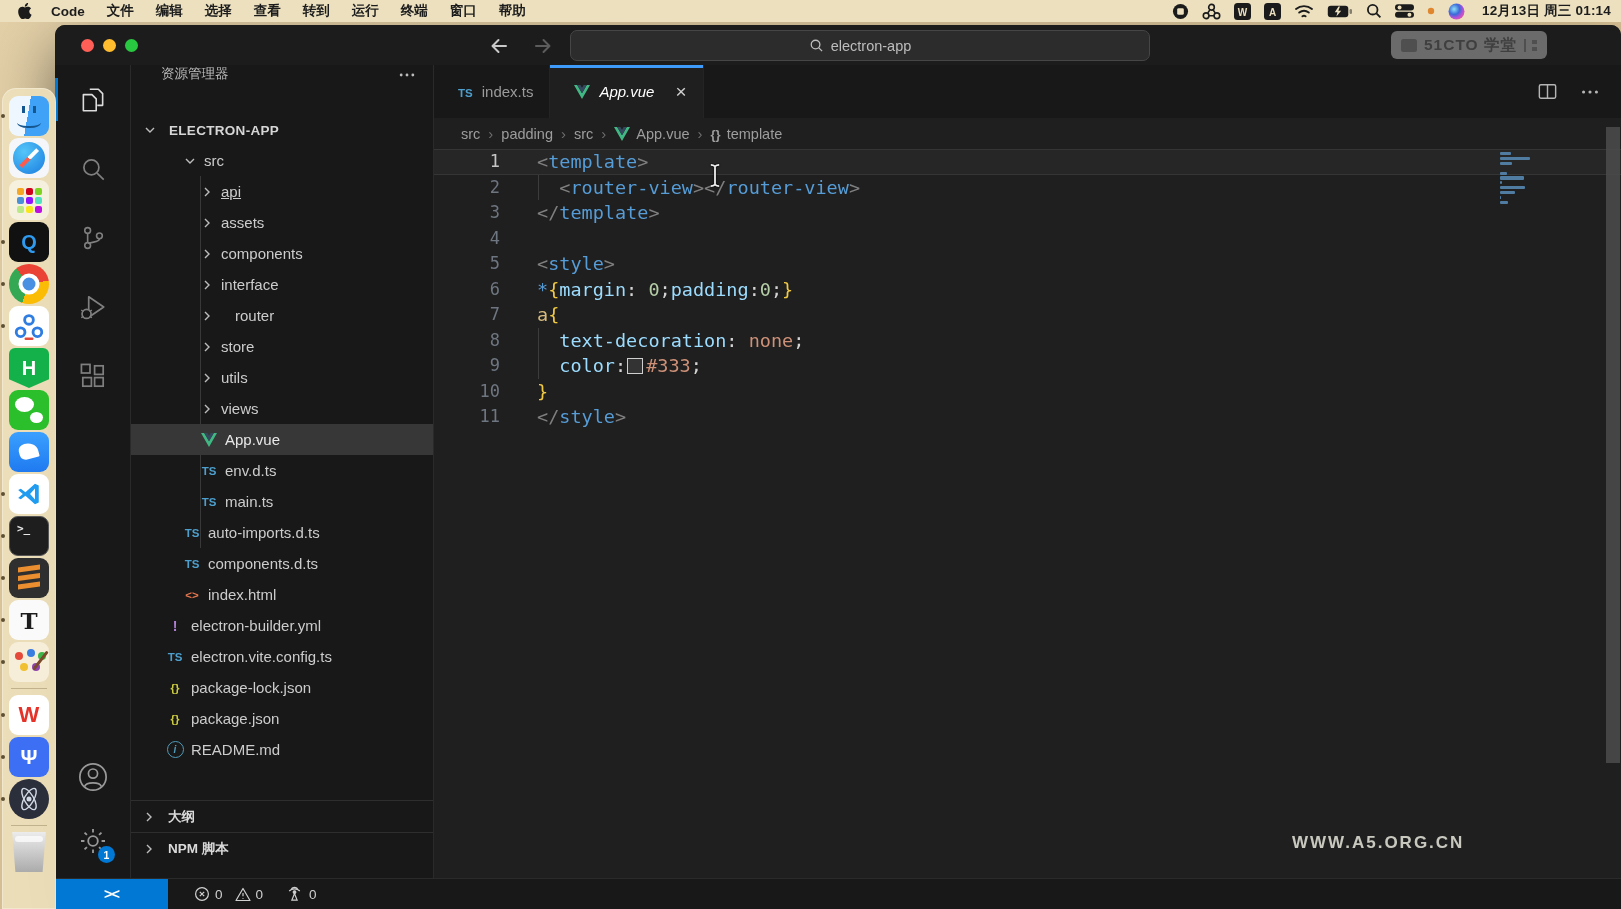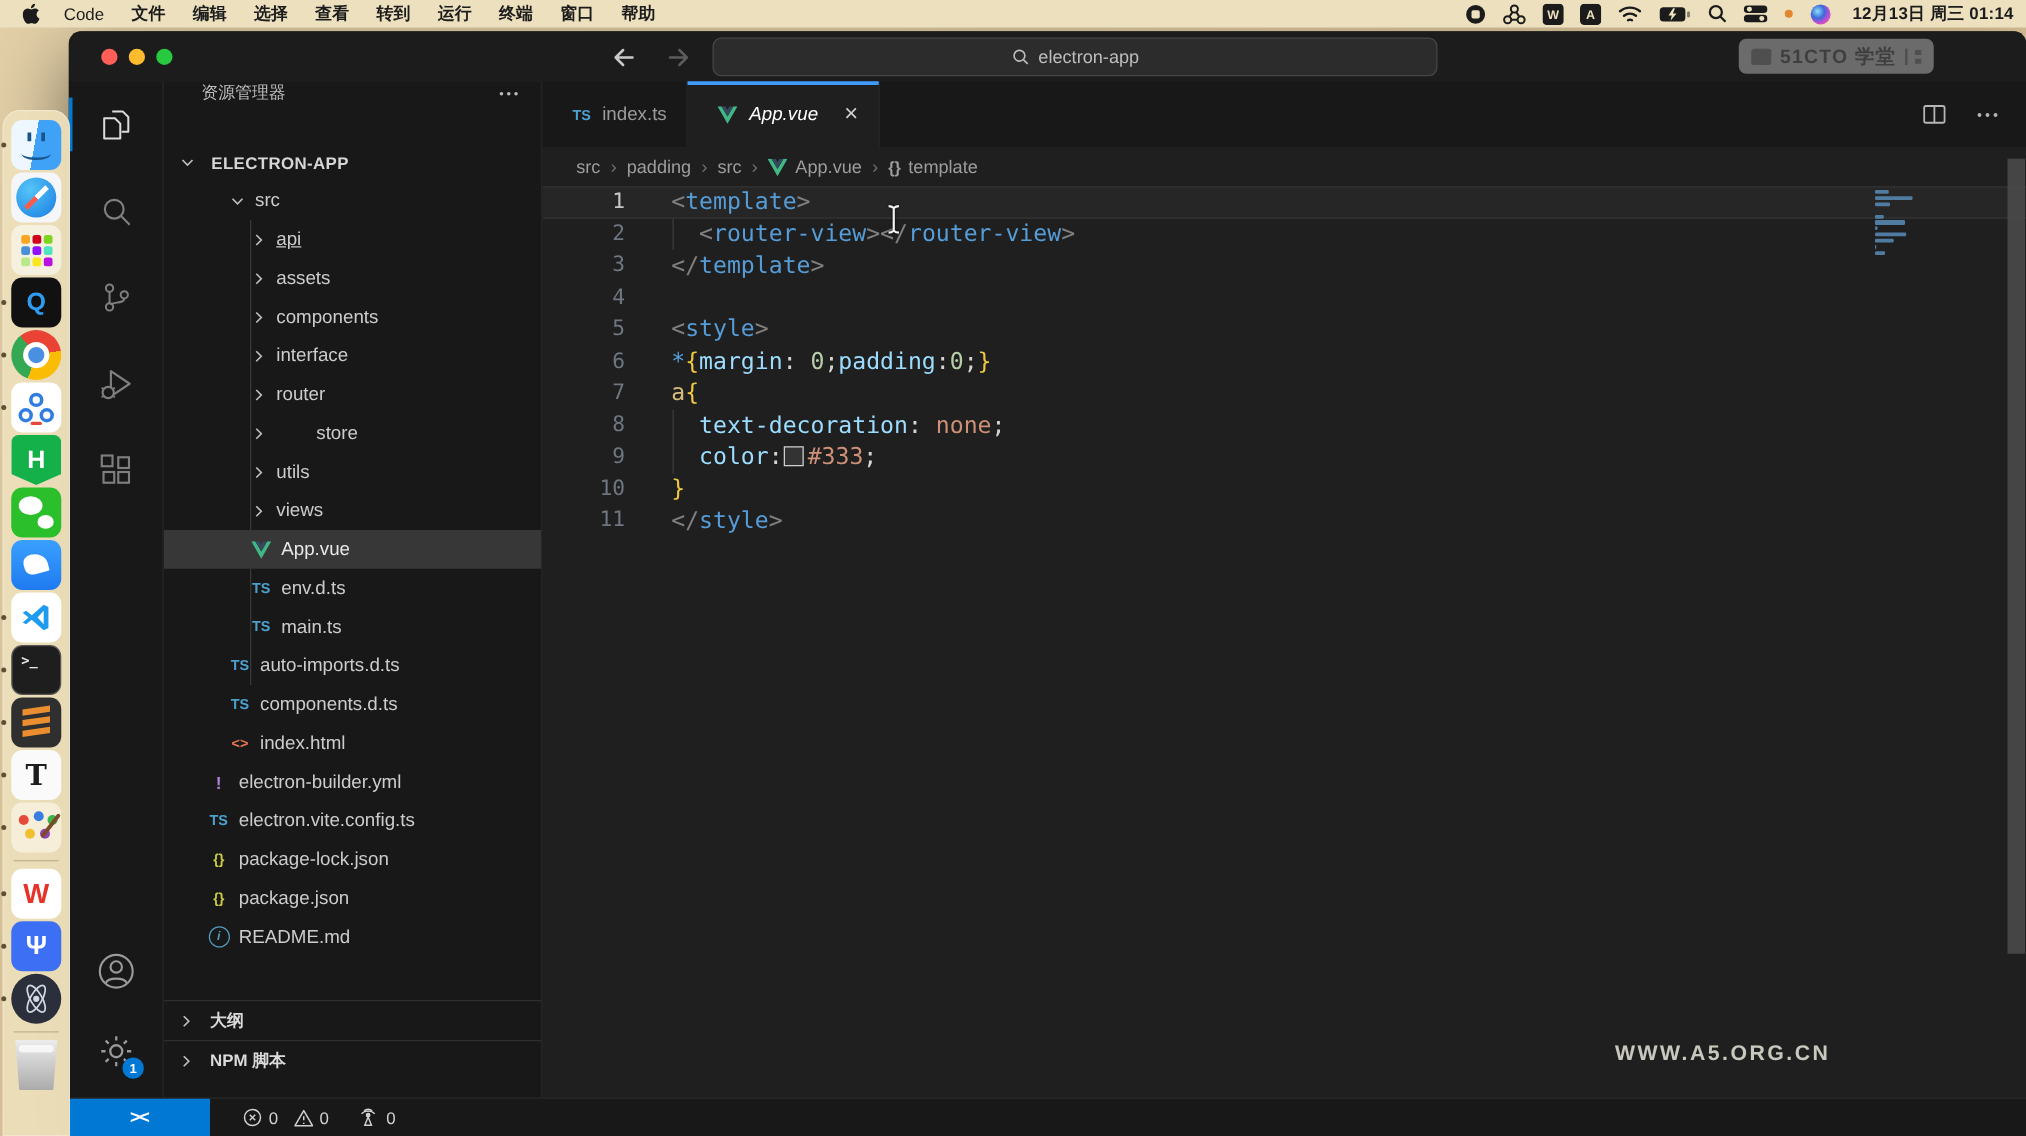--- a/index.html
+++ b/index.html
@@ -3,21 +3,21 @@
 <meta charset="utf-8">
 <style>
   html,body{margin:0;padding:0;}
   body{width:1621px;height:909px;overflow:hidden;font-family:"Liberation Sans","DejaVu Sans",sans-serif;}
   .desktop{position:relative;width:1621px;height:909px;background:linear-gradient(155deg,#e3d0a8 0%,#d8c195 55%,#cdb489 100%);overflow:hidden;}
 
   
   .menubar{position:absolute;top:0;left:0;right:0;height:22px;background:#ece0bf;display:flex;align-items:center;padding:0 10px;color:#1c1c1c;font-size:13.5px;font-weight:600;z-index:60;}
   .apple{display:flex;align-items:center;padding:0 8px;}
   .menu-item{padding:0 11px;white-space:nowrap;}
-  .menu-item.appname{font-weight:400;}
+  .menu-item.appname{font-weight:700;}
   .menu-right{margin-left:auto;display:flex;align-items:center;gap:13px;}
   .mstat{display:flex;align-items:center;}
   .clock{font-weight:600;letter-spacing:.2px;padding-left:4px;white-space:nowrap;}
 
   
   .dock{position:absolute;left:2px;top:88px;bottom:0;width:54px;background:rgba(236,223,186,.94);border-radius:14px 14px 0 0;display:flex;flex-direction:column;align-items:center;padding-top:8px;gap:2px;z-index:50;box-shadow:inset 0 0 0 1px rgba(255,255,255,.3);}
   .dock-item{position:relative;width:40px;height:40px;flex:0 0 auto;}
   .dock-div{width:36px;height:1px;background:rgba(90,70,30,.28);margin:4px 0;flex:0 0 auto;}
   .run-dot{position:absolute;left:-8px;top:18px;width:4px;height:4px;border-radius:50%;background:#5d5034;}
   .dk{position:absolute;inset:0;border-radius:9px;display:flex;align-items:center;justify-content:center;overflow:hidden;}
@@ -484,29 +484,29 @@
               <span class="rlabel">components</span>
             </div>
             <div class="row" style="padding-left: 68px;">
               <span class="chev">
                 <svg viewBox="0 0 16 16" width="16" height="16">
                   <path d="M6 4l4 4-4 4" stroke="currentColor" fill="none" stroke-width="1.4"></path>
                 </svg>
               </span>
               <span class="rlabel">interface</span>
             </div>
+            <div class="row" style="padding-left: 68px; gap: 14px;">
+              <span class="chev">
+                <svg viewBox="0 0 16 16" width="16" height="16">
+                  <path d="M6 4l4 4-4 4" stroke="currentColor" fill="none" stroke-width="1.4"></path>
+                </svg>
+              </span>
+              <span class="rlabel">router</span>
+            </div>
             <div class="row" style="padding-left: 68px;">
-              <span class="chev">
-                <svg viewBox="0 0 16 16" width="16" height="16">
-                  <path d="M6 4l4 4-4 4" stroke="currentColor" fill="none" stroke-width="1.4"></path>
-                </svg>
-              </span>
-              <span class="rlabel">router</span>
-            </div>
-            <div class="row" style="padding-left: 68px; gap: 32px;">
               <span class="chev">
                 <svg viewBox="0 0 16 16" width="16" height="16">
                   <path d="M6 4l4 4-4 4" stroke="currentColor" fill="none" stroke-width="1.4"></path>
                 </svg>
               </span>
               <span class="rlabel">store</span>
             </div>
             <div class="row" style="padding-left: 68px;">
               <span class="chev">
                 <svg viewBox="0 0 16 16" width="16" height="16">

